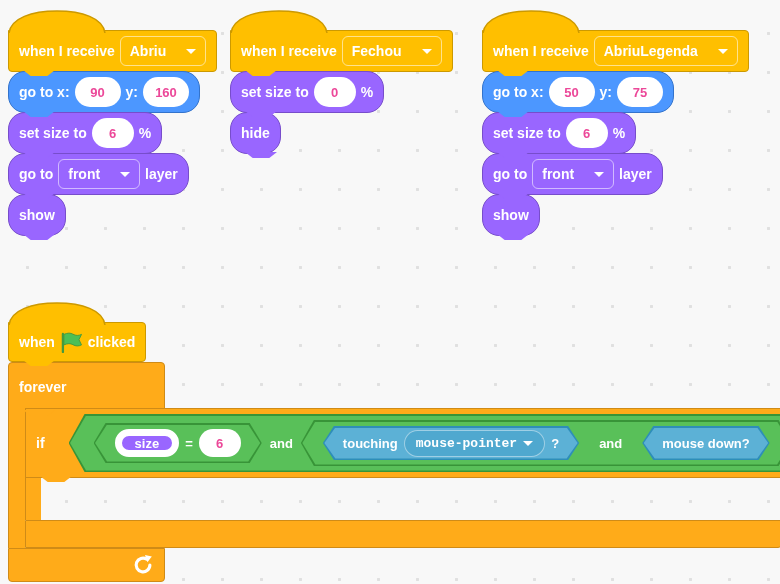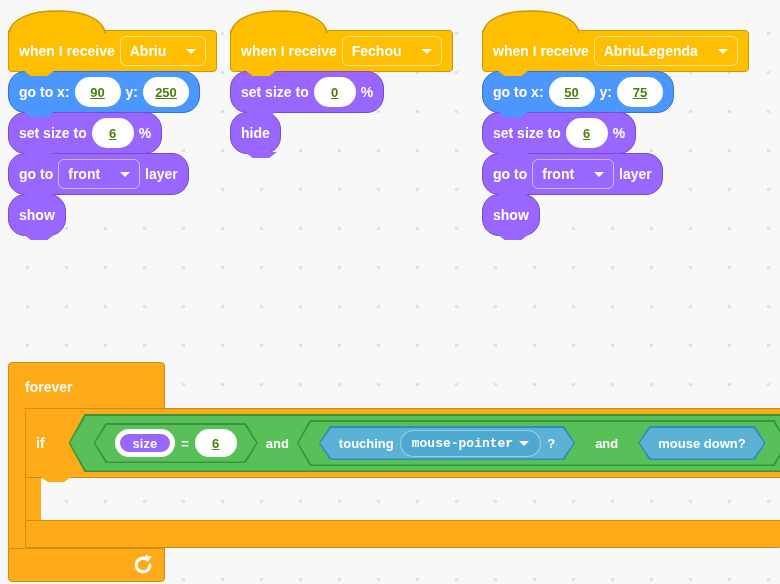--- a/index.html
+++ b/index.html
@@ -33,38 +33,38 @@
   .dd{box-sizing:border-box;height:30px;display:flex;align-items:center;gap:20px;
       padding:0 9px;border:1px solid rgba(255,255,255,.55);border-radius:6px;cursor:pointer;}
   
   .pill{box-sizing:border-box;height:30px;display:flex;align-items:center;gap:6px;
       padding:8px 11px;border-radius:999px;cursor:pointer;font-family:Liberation Mono, monospace;}
   .caret{width:0;height:0;border-left:5px solid transparent;border-right:5px solid transparent;
       border-top:5px solid #fff;}
   
   .num{box-sizing:border-box;height:30px;min-width:46px;padding:1px 10px;background:#fff;
       border-radius:999px;display:flex;align-items:center;justify-content:center;
-      color:#4d7c0f;font-size:13px;font-weight:700;text-decoration:underline;}
+      color:#ec4899;font-size:13px;font-weight:700;}
   .num.small{min-width:42px;}
   
   .hex{position:relative;display:flex;align-items:center;flex-shrink:0;gap:8px;
       font-size:13px;padding:0 calc(var(--p) + 9px);}
   .hex::before{content:"";position:absolute;inset:0;background:var(--hb);
       clip-path:polygon(var(--p) 0,calc(100% - var(--p)) 0,100% 50%,
       calc(100% - var(--p)) 100%,var(--p) 100%,0 50%);}
   .hex::after{content:"";position:absolute;inset:1.5px;background:var(--hf);
       clip-path:polygon(var(--p) 0,calc(100% - var(--p)) 0,100% 50%,
       calc(100% - var(--p)) 100%,var(--p) 100%,0 50%);}
   .hex > *{position:relative;z-index:1;}
   .hex-outer{--p:16px;height:58px;gap:8px;}
   .hex-inner{--p:13px;height:46px;gap:20px;}
   .hex-eq{--p:12px;height:40px;gap:6px;}
   .hex-sense{--p:11px;height:34px;gap:6px;}
   .reporter{box-sizing:border-box;height:28px;padding:0 13px;background:#9966FF;
-      border:5px solid #ffffff;border-radius:999px;display:flex;align-items:center;cursor:pointer;}
+      border:7px solid #ffffff;border-radius:999px;display:flex;align-items:center;cursor:pointer;}
   .sense-pill{background:#4FA8CF;border:1px solid rgba(255,255,255,.45);height:27px;font-size:13px;}
   .bc-pill{background:#CC9900;font-size:13px;}
   
   .abs{position:absolute;box-sizing:border-box;}
   .bar{background:var(--c);border:1px solid var(--c3);color:#fff;font-size:14px;
       font-weight:600;display:flex;align-items:center;}
 </style>
 </head>
 <body>
 
@@ -79,21 +79,21 @@
       <span class="lbl">when I receive</span>
       <span class="dd">
         <span>Abriu</span>
         <span class="caret"></span>
       </span>
     </div>
     <div class="blk mo bump">
       <span class="lbl">go to x:</span>
       <span class="num">90</span>
       <span class="lbl">y:</span>
-      <span class="num">250</span>
+      <span class="num">160</span>
     </div>
     <div class="blk lo bump">
       <span class="lbl">set size to</span>
       <span class="num small">6</span>
       <span class="lbl">%</span>
     </div>
     <div class="blk lo bump">
       <span class="lbl">go to</span>
       <span class="dd">
         <span>front</span>
@@ -157,22 +157,34 @@
         <span>front</span>
         <span class="caret"></span>
       </span>
       <span class="lbl">layer</span>
     </div>
     <div class="blk lo bump">
       <span class="lbl">show</span>
     </div>
   </div>
 
-
-  <div class="bar co bump abs" style="left:8px;top:362px;width:157px;height:50px;padding:0 16px;border-radius:4px 4px 0 0;--c:#FFAB19;--c3:#CF8B17;">
+  <div class="blk ev hat bump abs" style="left:8px;top:322px;height:40px;">
+    <svg class="dome" width="98" height="23" viewBox="0 0 98 23">
+      <path d="M1 23 C3 8 24 1 49 1 C74 1 95 8 97 23 Z" fill="#FFBF00"></path>
+      <path d="M1 23 C3 8 24 1 49 1 C74 1 95 8 97 23" fill="none" stroke="#CC9900" stroke-width="1.5"></path>
+    </svg>
+    <span class="lbl">when</span>
+    <svg width="23" height="21" viewBox="0 0 24 22" class="lbl">
+      <path d="M3 2 v19" stroke="#45993D" stroke-width="2.4" stroke-linecap="round"></path>
+      <path d="M4 2.5 C8 0.8 11 0.8 13.5 2.3 C16.5 4 19.5 4 22.5 2.5 L19.8 8 L22.5 13.5 C19.5 15 16.5 15 13.5 13.3 C11 11.8 8 11.8 4 13.5 Z" fill="#4CBF56" stroke="#45993D" stroke-width="1"></path>
+    </svg>
+    <span class="lbl">clicked</span>
+  </div>
+
+  <div class="bar co bump abs" style="left:8px;top:362px;width:157px;height:50px;padding:0 10px;border-radius:4px 4px 0 0;--c:#FFAB19;--c3:#CF8B17;">
     <span>forever</span>
   </div>
 
   <div class="abs" style="left:8px;top:408px;width:17px;height:140px;background:#FFAB19;border-left:1px solid #CF8B17;"></div>
 
   <div class="bar co bump abs" style="left:25px;top:408px;width:757px;height:70px;padding:0 16px 0 10px;--c:#FFAB19;--c3:#CF8B17;">
     <span>if</span>
     <div class="hex hex-outer op" style="margin-left:24px;">
       <div class="hex hex-eq op">
         <span class="reporter">

